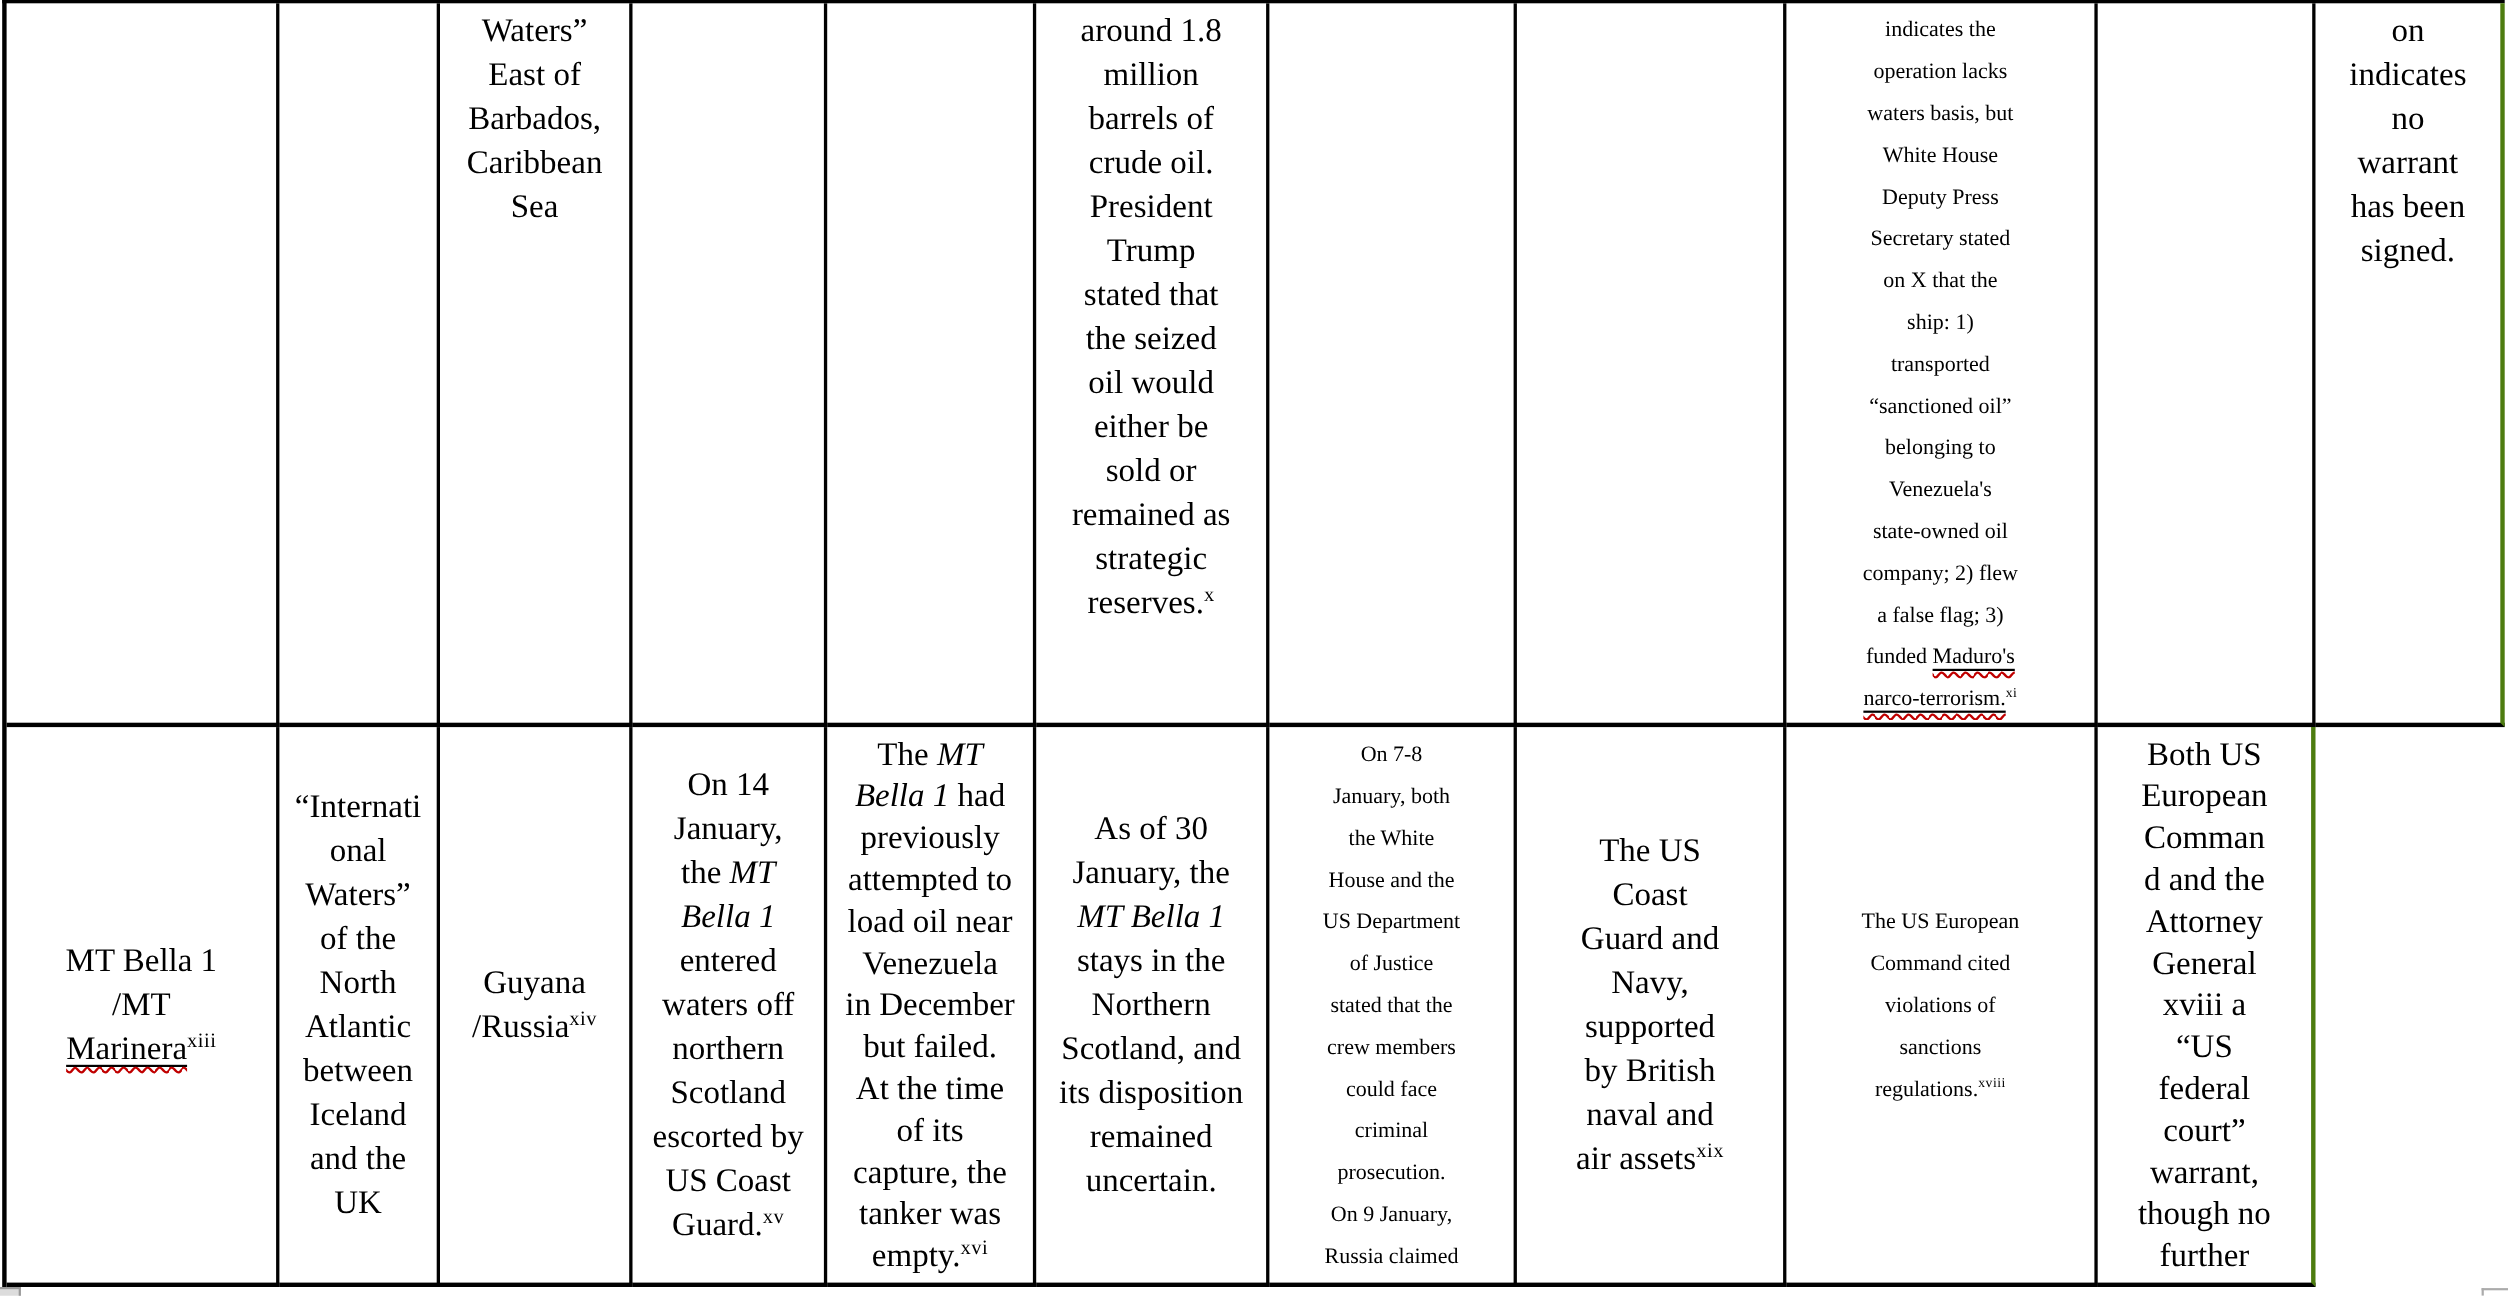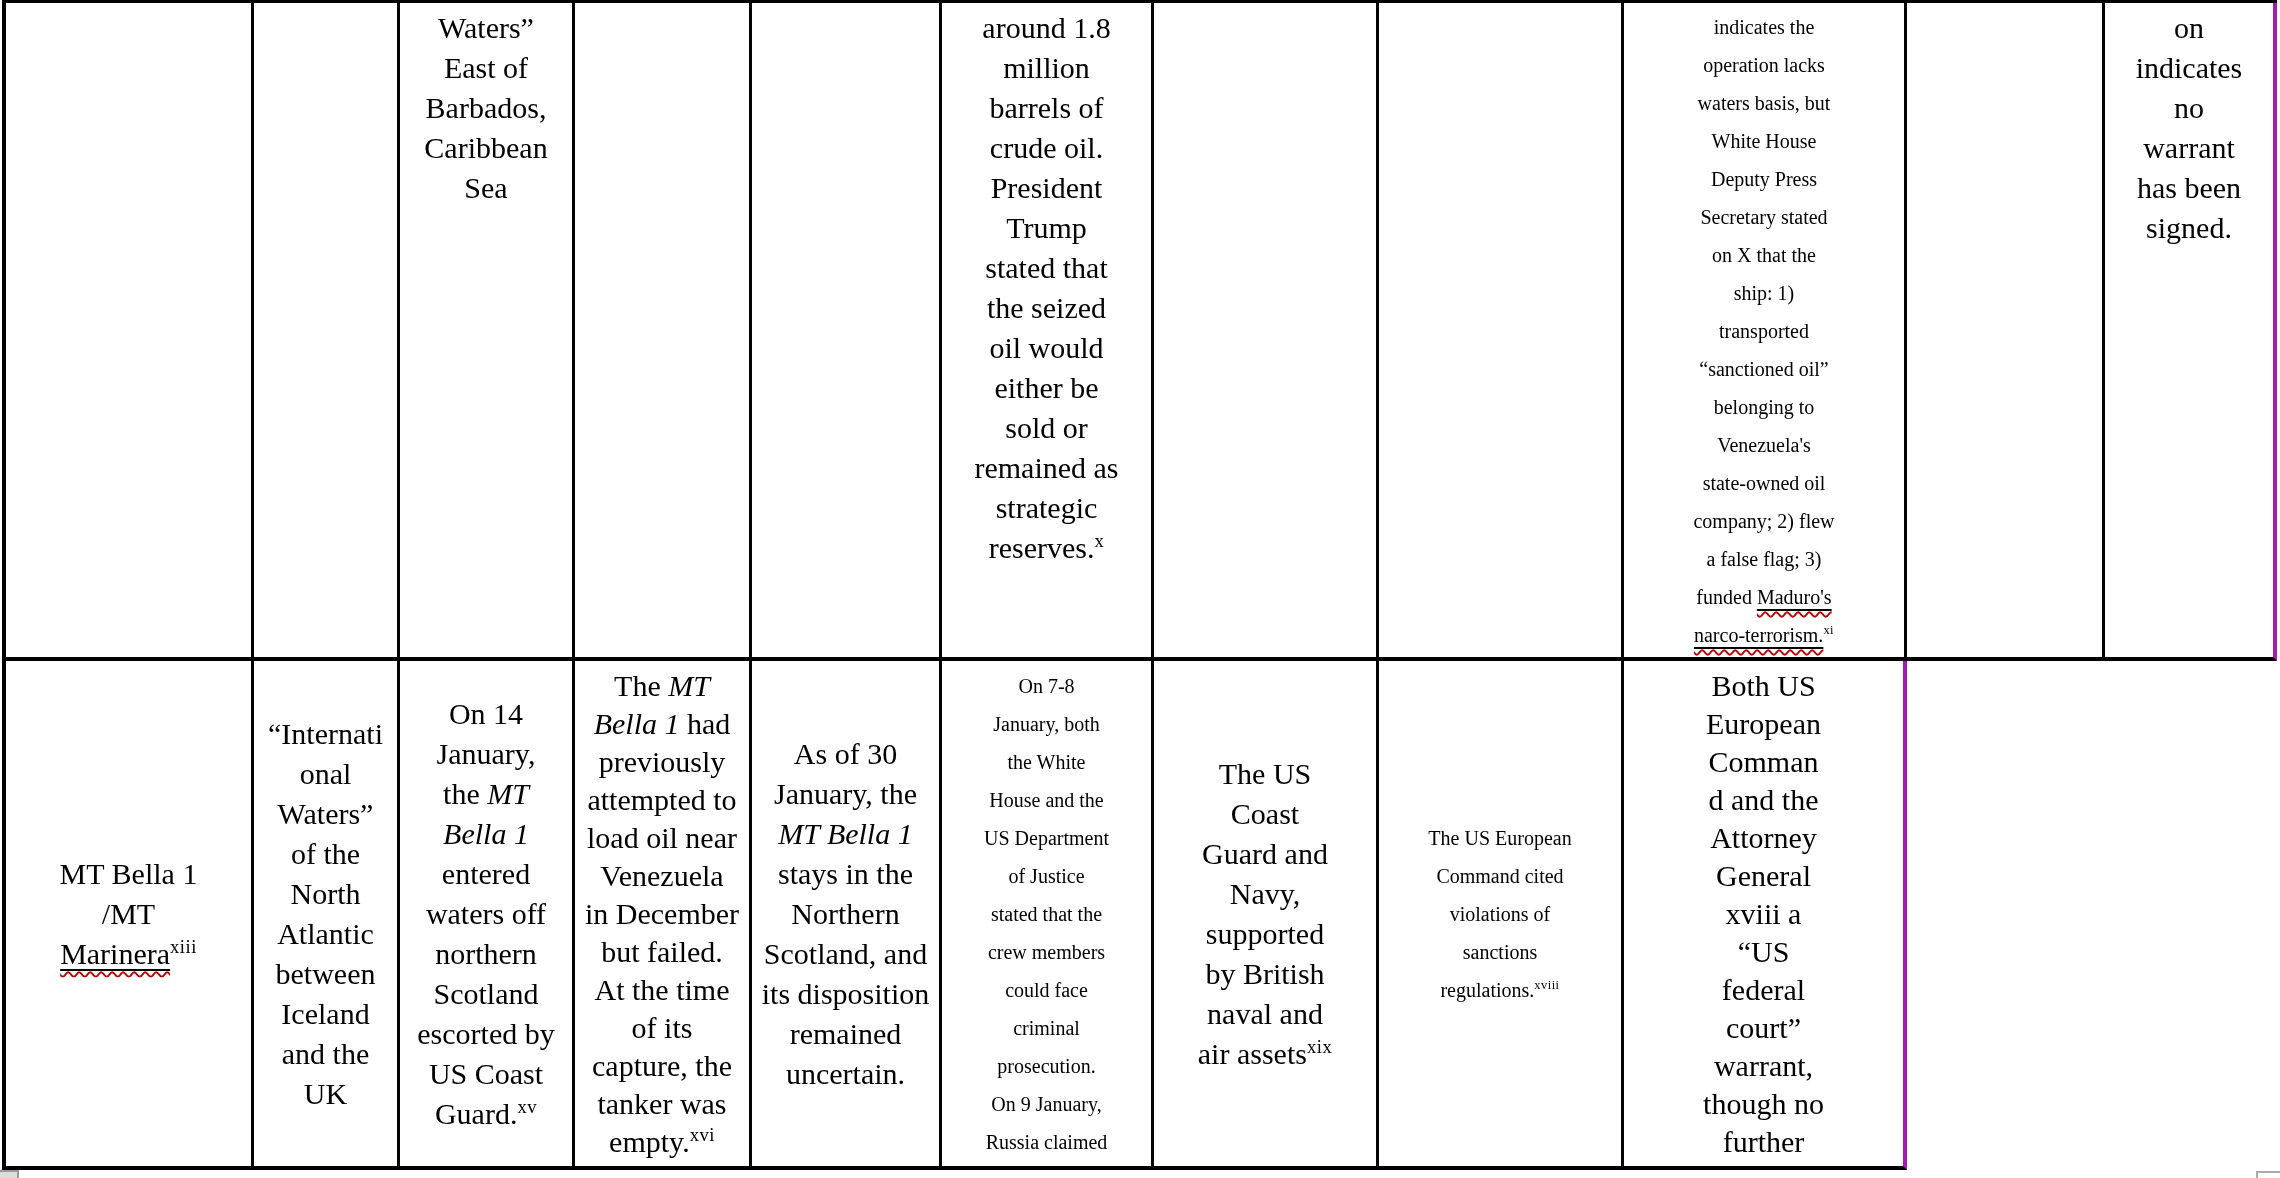--- a/index.html
+++ b/index.html
@@ -18,21 +18,21 @@
     background:#fff;
   }
   .cell{
     box-sizing:border-box;
     border-right:3px solid #000;
     border-bottom:4px solid #000;
     display:flex;flex-direction:column;align-items:center;
     overflow:hidden;text-align:left;
     font-size:30px;line-height:40px;
   }
-  .cell.c11{border-right:4px solid #a21caf}
+  .cell.c11{border-right:4px solid #4d7c0f}
   .r1{justify-content:flex-start;padding-top:5px}
   .r2{justify-content:center}
   .small{font-size:20px;line-height:38px}
   .tight{line-height:38px}
   .line{white-space:nowrap}
   sup{font-size:0.62em;line-height:0;vertical-align:super;letter-spacing:0.5px}
   .it{font-style:italic}
   .ul{text-decoration:underline solid #000;text-decoration-thickness:2px;text-underline-offset:5px}
   .wavy{text-decoration:underline wavy #c00000;text-decoration-thickness:2px;text-underline-offset:7px}
   .artifact{position:absolute}
@@ -111,20 +111,24 @@
       <div class="line"><span>onal</span></div>
       <div class="line"><span>Waters”</span></div>
       <div class="line"><span>of the</span></div>
       <div class="line"><span>North</span></div>
       <div class="line"><span>Atlantic</span></div>
       <div class="line"><span>between</span></div>
       <div class="line"><span>Iceland</span></div>
       <div class="line"><span>and the</span></div>
       <div class="line"><span>UK</span></div>
     </div>
+    <div class="cell r2 c4">
+      <div class="line"><span>Guyana</span></div>
+      <div class="line"><span>/Russia</span><sup>xiv</sup></div>
+    </div>
     <div class="cell r2 c5">
       <div class="line"><span>On 14</span></div>
       <div class="line"><span>January,</span></div>
       <div class="line"><span>the </span><span class="it">MT</span></div>
       <div class="line"><span class="it">Bella 1</span></div>
       <div class="line"><span>entered</span></div>
       <div class="line"><span>waters off</span></div>
       <div class="line"><span>northern</span></div>
       <div class="line"><span>Scotland</span></div>
       <div class="line"><span>escorted by</span></div>

